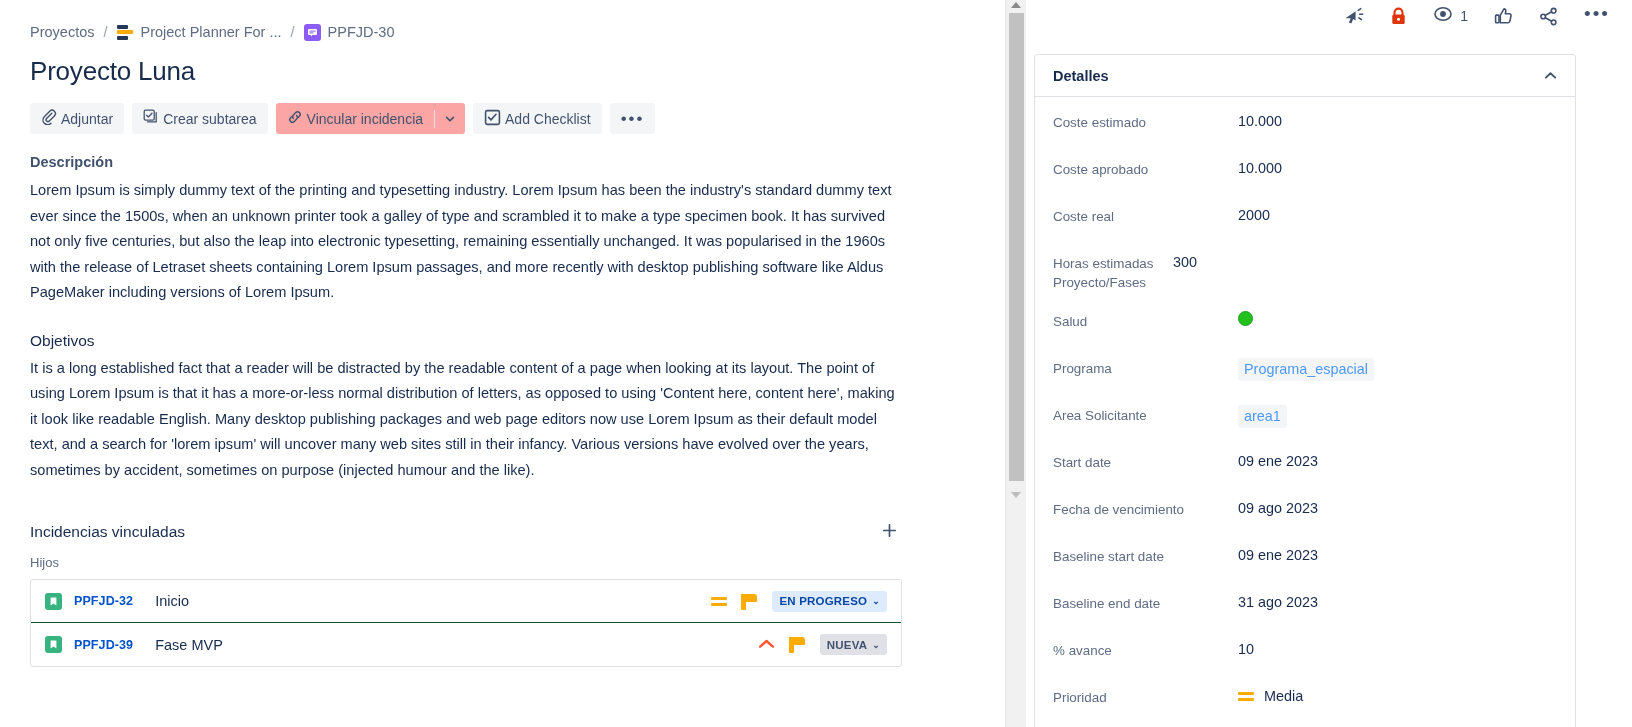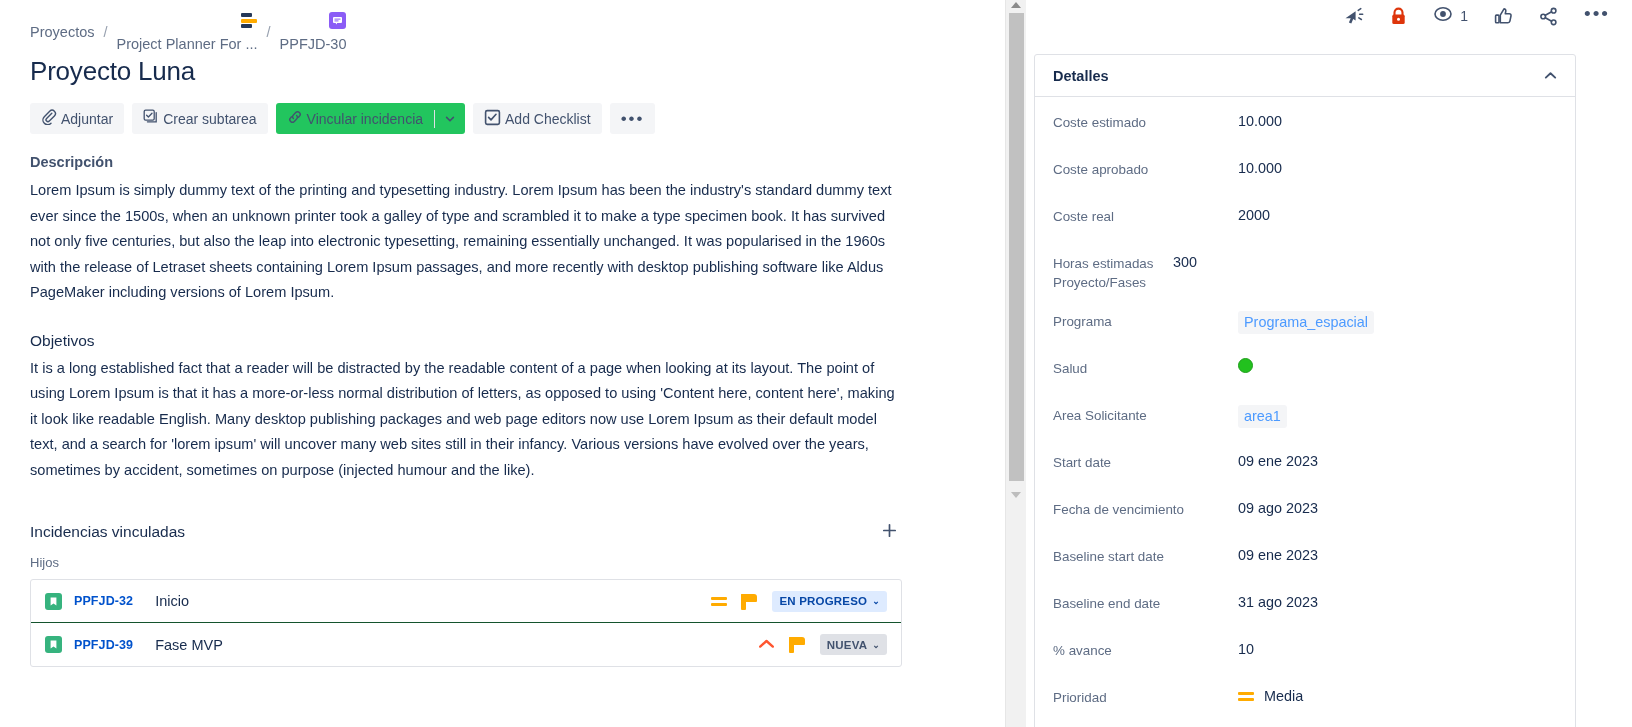--- a/index.html
+++ b/index.html
@@ -24,21 +24,21 @@
   }
 
   
   .breadcrumb {
     display: flex; align-items: center;
     font-size: 14.5px; color: #5E6C84;
     height: 20px; margin-bottom: 14px;
   }
   .breadcrumb a { color: #5E6C84; text-decoration: none; }
   .bc-sep { margin: 0 9px; color: #97A0AF; }
-  .bc-item { display: flex; align-items: flex-end; gap: 7px; flex-direction: column; }
+  .bc-item { display: flex; align-items: flex-start; gap: 7px; }
   .ic-board {
     width: 17px; height: 17px; position: relative; display: inline-block;
   }
   .ic-board i { position: absolute; left: 0; border-radius: 1px; display: block; }
   .ic-board i:nth-child(1){ top:1px; width:11px; height:4px; background:#253858; }
   .ic-board i:nth-child(2){ top:6.5px; width:16px; height:4px; background:#FFAB00; }
   .ic-board i:nth-child(3){ top:12px; width:11px; height:4px; background:#253858; }
   .ic-epic {
     width: 17px; height: 17px; border-radius: 3px; background: #8B5CF6;
     display: inline-flex; align-items: center; justify-content: center;
@@ -52,21 +52,21 @@
 
   
   .toolbar { display: flex; align-items: center; gap: 8px; margin-bottom: 20px; }
   .tbtn {
     display: inline-flex; align-items: center; gap: 4px;
     height: 31px; padding: 0 11px;
     background: #F4F5F7; border: none; border-radius: 3px;
     font-size: 14px; color: #42526E; cursor: pointer;
     font-family: "Liberation Sans", sans-serif; white-space: nowrap;
   }
-  .split { display: flex; align-items: center; background:#22c55e; border-radius:3px; }
+  .split { display: flex; align-items: center; background:#fca5a5; border-radius:3px; }
   .split .tbtn { background: transparent; border-radius: 0; }
   .split .divider { width:1px; height:18px; background:#DFE1E6; }
   .split .caret { display:inline-flex; align-items:center; justify-content:center; width:30px; height:31px; cursor:pointer; }
   .tbtn.dots { padding: 0 11px; letter-spacing: 2px; font-size: 17px; line-height: 1; }
 
   
   .sec-label { font-size: 14.5px; color: #42526E; font-weight: 700; margin: 0 0 8px 0; }
   .sec-head { font-size: 15.5px; color: #172B4D; margin: 0 0 6px 0; }
   p.body {
     font-size: 14.6px; line-height: 25.5px; color: #172B4D;
@@ -412,29 +412,29 @@
         </div>
         <div class="drow">
           <div class="dlabel">Coste real</div>
           <div class="dvalue">2000</div>
         </div>
         <div class="drow">
           <div class="dlabel" style="max-width:120px;">Horas estimadas Proyecto/Fases</div>
           <div class="dvalue">300</div>
         </div>
         <div class="drow">
+          <div class="dlabel">Salud</div>
+          <div class="dvalue">
+            <span class="health-dot"></span>
+          </div>
+        </div>
+        <div class="drow">
           <div class="dlabel">Programa</div>
           <div class="dvalue">
             <a href="#" class="tag-link">Programa_espacial</a>
-          </div>
-        </div>
-        <div class="drow">
-          <div class="dlabel">Salud</div>
-          <div class="dvalue">
-            <span class="health-dot"></span>
           </div>
         </div>
         <div class="drow">
           <div class="dlabel">Area Solicitante</div>
           <div class="dvalue">
             <a href="#" class="tag-link">area1</a>
           </div>
         </div>
         <div class="drow">
           <div class="dlabel">Start date</div>

